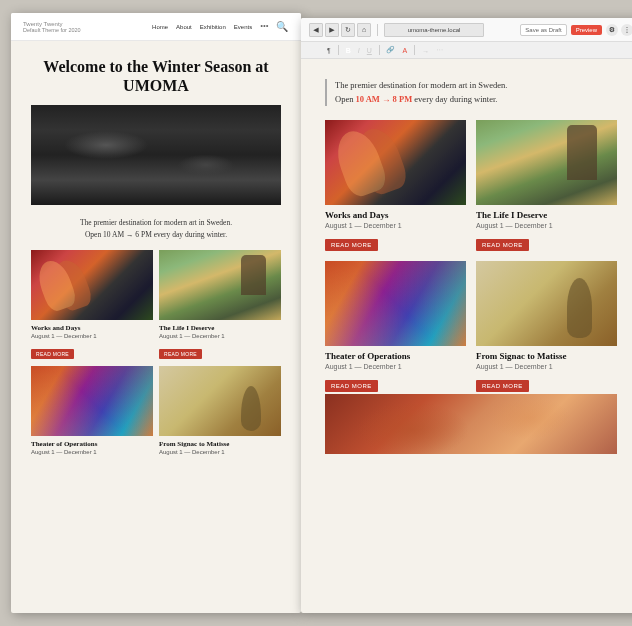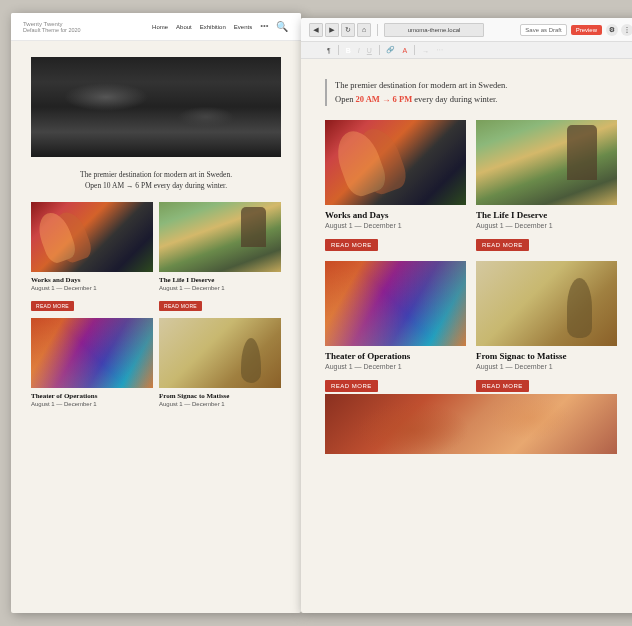--- a/index.html
+++ b/index.html
@@ -496,20 +496,21 @@
         <a>Home</a>
         <a>About</a>
         <a>Exhibition</a>
         <a>Events</a>
         <span class="nav-dots">•••</span>
         <span class="nav-search">🔍</span>
       </div>
     </div>
 
     <div class="left-content">
+      <div class="left-title">Welcome to the Winter Season at UMOMA</div>
 
       <div class="left-hero-img">
         <div class="wave-pattern"></div>
       </div>
 
       <div class="left-description">
         The premier destination for modern art in Sweden.<br>
         Open 10 AM → 6 PM every day during winter.
       </div>
 
@@ -575,21 +576,21 @@
       <span class="rt-btn red">A</span>
       <span class="toolbar-separator" style="width:1px;height:10px;background:#ccc;"></span>
       <span class="rt-btn">→</span>
       <span class="rt-btn">⋯</span>
     </div>
 
     <div class="right-content">
 
       <div class="right-intro" style="font-size:8.5px;color:#333;line-height:1.6;margin-bottom:14px;font-family:Georgia,serif;border-left:2px solid #aaa;padding-left:8px;">
         The premier destination for modern art in Sweden.<br>
-        Open <span class="highlight-time">20 AM → 6 PM</span> every day during winter.
+        Open <span class="highlight-time">10 AM → 8 PM</span> every day during winter.
       </div>
 
       <div class="right-grid">
         <div class="right-card">
           <div class="right-card-img r-img-artwork1"></div>
           <div class="right-card-title">Works and Days</div>
           <div class="right-card-date">August 1 — December 1</div>
           <span class="right-btn">READ MORE</span>
         </div>
         <div class="right-card">

